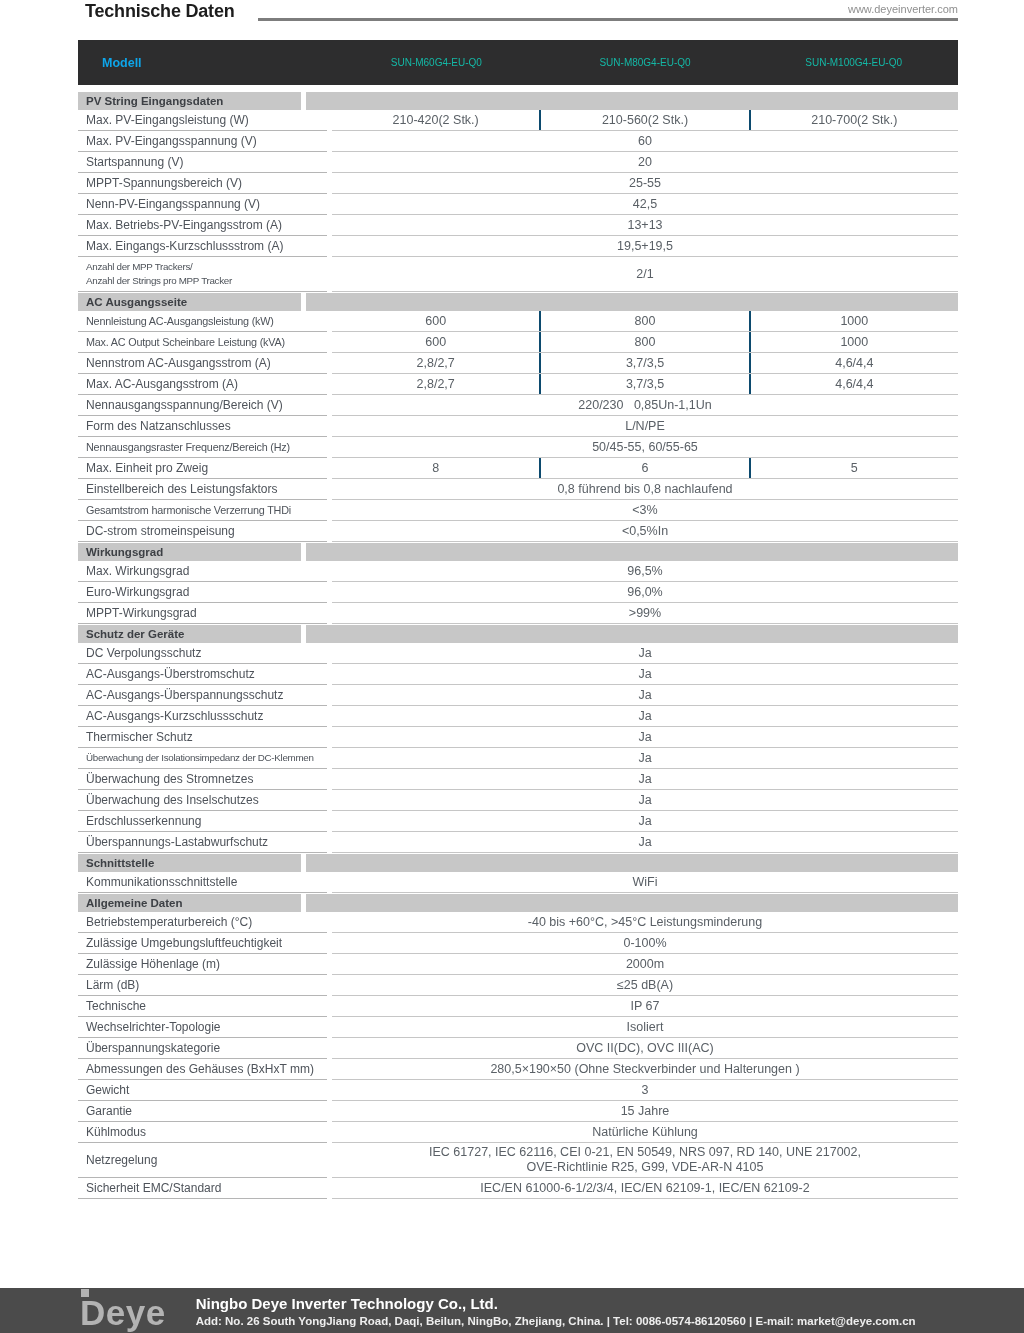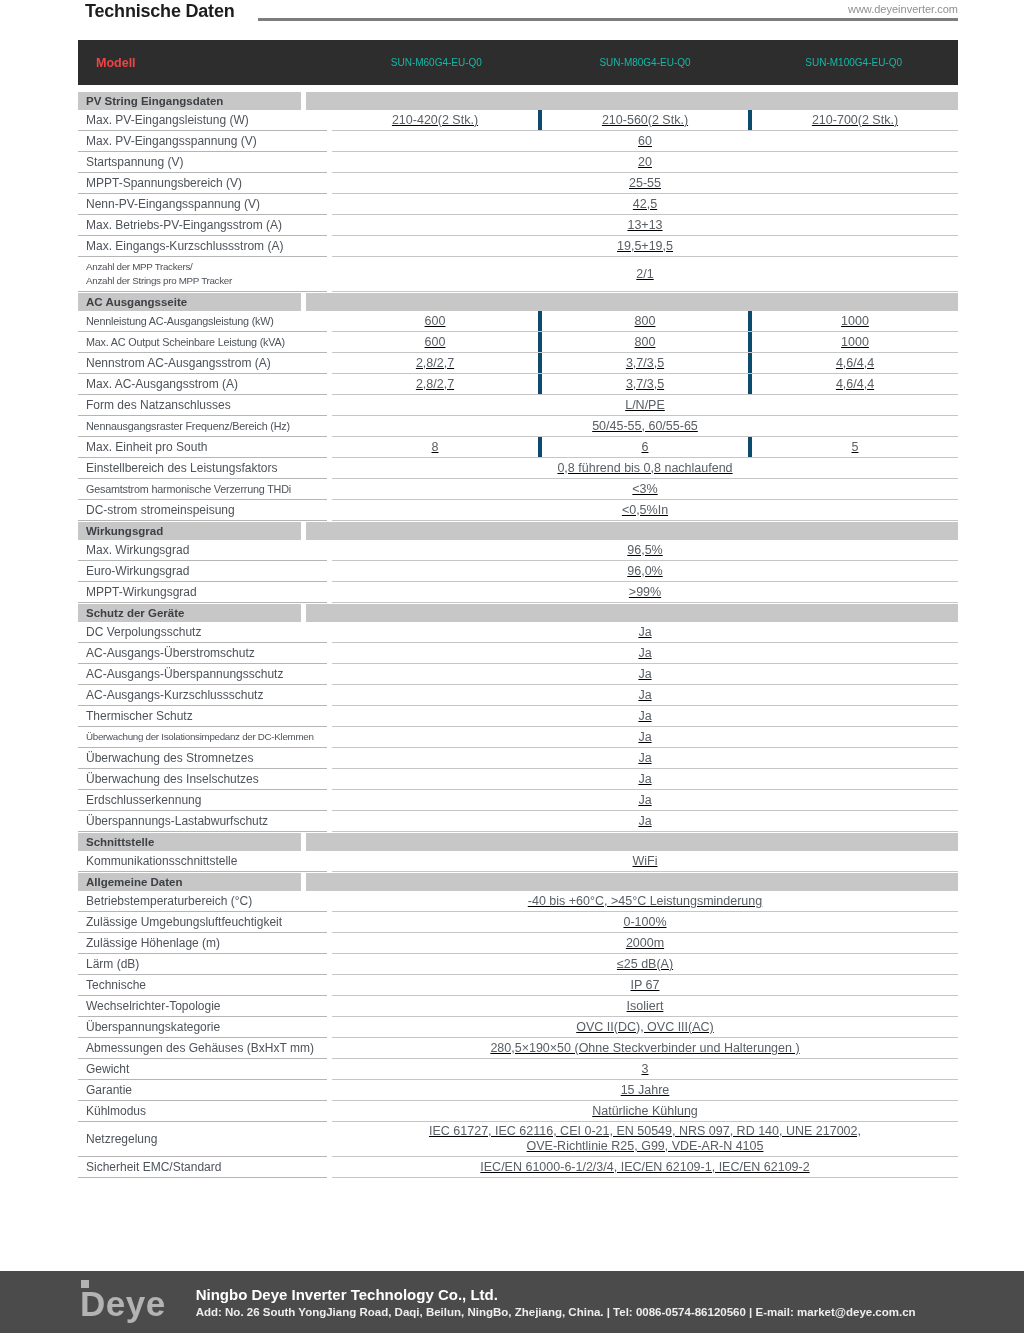--- a/index.html
+++ b/index.html
@@ -8,46 +8,46 @@
     font-family:"Liberation Sans", sans-serif;
   }
   
   .top-header{position:relative;height:44px;}
   .page-title{position:absolute;left:85px;top:1px;margin:0;font-size:18px;font-weight:700;color:#1d1d1d;letter-spacing:-0.2px;}
   .title-rule{position:absolute;left:258px;top:18px;width:700px;height:2.5px;background:#7d7d7d;}
   .website{position:absolute;top:3px;right:66px;font-size:11px;color:#8f8f8f;}
   
   .spec-table{position:absolute;left:78px;top:40px;width:880px;}
   .thead{display:flex;height:45px;background:var(--header-bg,#2d2d2e);}
-  .th-label{width:249px;box-sizing:border-box;display:flex;align-items:center;padding-left:18px;color:#ef4444;font-weight:700;font-size:12.5px;}
+  .th-label{width:249px;box-sizing:border-box;display:flex;align-items:center;padding-left:24px;color:#0ea5e9;font-weight:700;font-size:12.5px;}
   .th-gap{width:5px;}
   .th-models{flex:1;display:flex;}
   .th-model{flex:1;display:flex;align-items:center;justify-content:center;color:#14b8a6;font-weight:400;font-size:10px;}
   .tbody{margin-top:7px;}
   .sec-row{display:flex;height:18px;margin-top:1px;}
   .sec-label{width:223px;box-sizing:border-box;background:var(--section-bg,#c7c7c7);display:flex;align-items:center;padding-left:8px;font-weight:700;font-size:11.5px;color:#3d4045;}
   .sec-gap{width:5px;}
   .sec-values{flex:1;background:var(--section-bg,#c7c7c7);}
   .row{display:flex;min-height:21px;}
   .cell-label{
     width:249px;box-sizing:border-box;padding:3px 4px 3px 8px;border-bottom:1px solid #b5b5b5;
     display:flex;align-items:center;font-size:12px;color:#4e535a;line-height:14px;white-space:pre-line;
   }
   .cell-label.cond{font-size:10.8px;letter-spacing:-0.2px;}
   .cell-label.xcond{font-size:9.8px;letter-spacing:-0.3px;}
   .row-gap{width:5px;}
-  .cell-values{flex:1;display:flex;border-bottom:1px solid #c6c6c6;text-decoration:underline;}
+  .cell-values{flex:1;display:flex;border-bottom:1px solid #c6c6c6;}
   .val{
     flex:1;display:flex;align-items:center;justify-content:center;text-align:center;
     font-size:12.5px;color:#5a6066;line-height:15px;white-space:pre-wrap;padding:2px 4px;box-sizing:border-box;
   }
-  .val + .val{border-left:4px solid #0c4a6e;}
+  .val + .val{border-left:2px solid #0c4a6e;}
   
   .footer{
-    position:absolute;left:0;bottom:0;width:100%;height:62px;background:var(--footer-bg,#4b4b4b);
+    position:absolute;left:0;bottom:0;width:100%;height:45px;background:var(--footer-bg,#4b4b4b);
     display:flex;align-items:center;padding-left:80px;box-sizing:border-box;
   }
   .logo{position:relative;padding-top:4px;}
   .logo-text{font-size:35px;font-weight:700;color:#b3b3b3;letter-spacing:0.5px;line-height:34px;}
   .logo-dot{position:absolute;left:1px;top:-3px;width:8px;height:8px;background:#b3b3b3;}
   .footer-text{margin-left:30px;}
   .company{font-size:15px;font-weight:700;color:#ffffff;margin-bottom:3px;}
   .address{font-size:11.5px;font-weight:700;color:#eeeeee;}
 </style>
 </head>
@@ -171,35 +171,42 @@
         <div class="row">
           <div class="cell-label">Max. AC-Ausgangsstrom (A)</div>
           <div class="row-gap"></div>
           <div class="cell-values">
             <div class="val">2,8/2,7</div>
             <div class="val">3,7/3,5</div>
             <div class="val">4,6/4,4</div>
           </div>
         </div>
         <div class="row">
+          <div class="cell-label">Nennausgangsspannung/Bereich (V)</div>
+          <div class="row-gap"></div>
+          <div class="cell-values">
+            <div class="val">220/230   0,85Un-1,1Un</div>
+          </div>
+        </div>
+        <div class="row">
           <div class="cell-label">Form des Natzanschlusses</div>
           <div class="row-gap"></div>
           <div class="cell-values">
             <div class="val">L/N/PE</div>
           </div>
         </div>
         <div class="row">
           <div class="cell-label cond">Nennausgangsraster Frequenz/Bereich (Hz)</div>
           <div class="row-gap"></div>
           <div class="cell-values">
             <div class="val">50/45-55, 60/55-65</div>
           </div>
         </div>
         <div class="row">
-          <div class="cell-label">Max. Einheit pro South</div>
+          <div class="cell-label">Max. Einheit pro Zweig</div>
           <div class="row-gap"></div>
           <div class="cell-values">
             <div class="val">8</div>
             <div class="val">6</div>
             <div class="val">5</div>
           </div>
         </div>
         <div class="row">
           <div class="cell-label">Einstellbereich des Leistungsfaktors</div>
           <div class="row-gap"></div>

